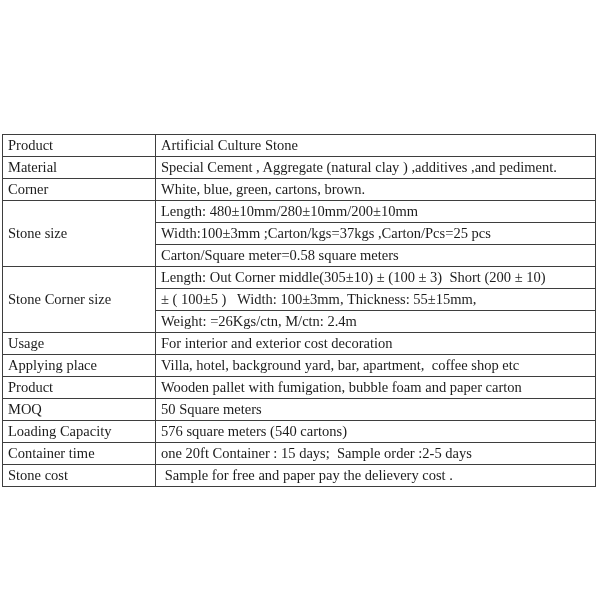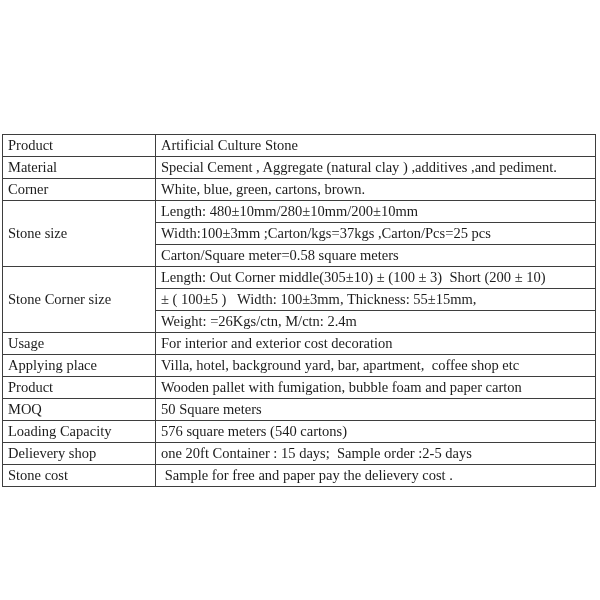--- a/index.html
+++ b/index.html
@@ -96,21 +96,21 @@
       </tr>
       <tr>
         <td>MOQ</td>
         <td>50 Square meters</td>
       </tr>
       <tr>
         <td>Loading Capacity</td>
         <td>576 square meters (540 cartons)</td>
       </tr>
       <tr>
-        <td>Delievery shop</td>
+        <td>Container time</td>
         <td>one 20ft Container : 15 days;  Sample order :2-5 days</td>
       </tr>
       <tr>
         <td>Stone cost</td>
         <td> Sample for free and paper pay the delievery cost .</td>
       </tr>
     </tbody>
   </table>
 </div>
 

